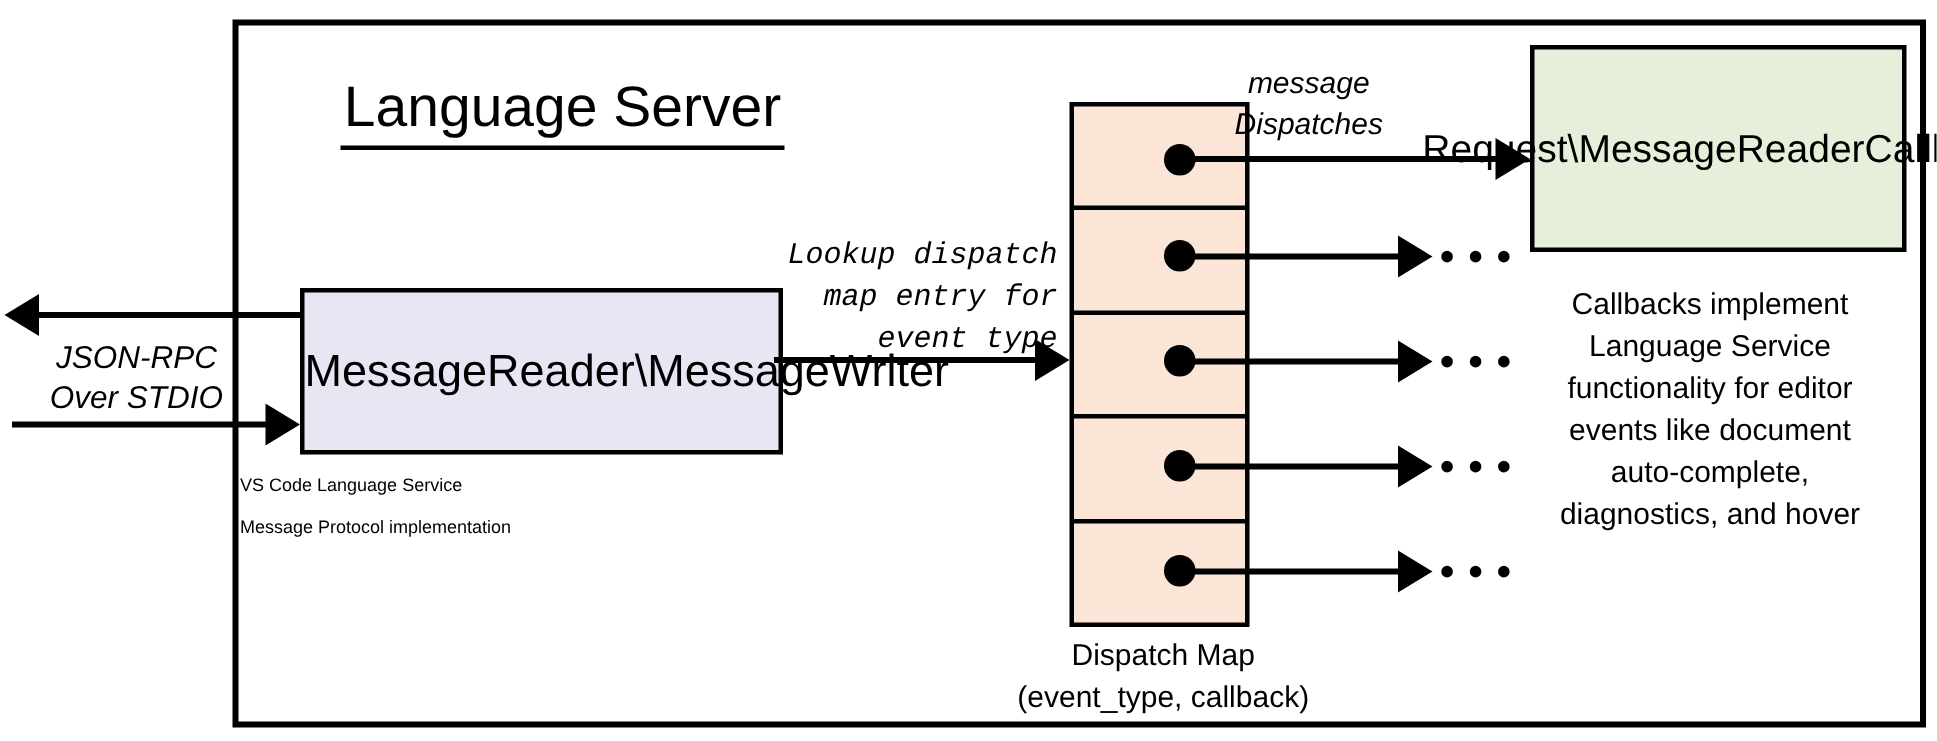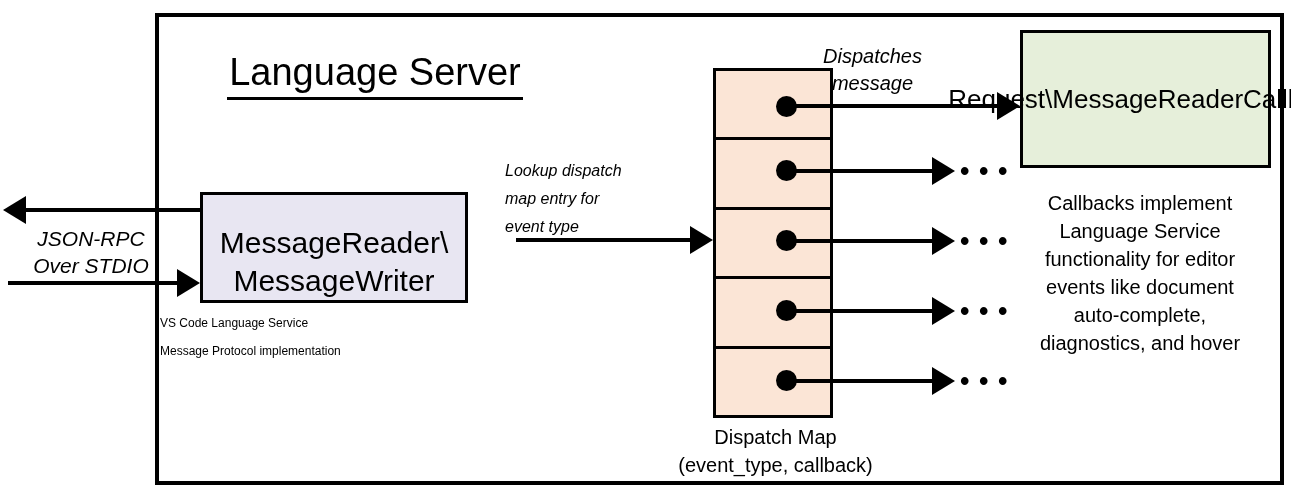--- a/index.html
+++ b/index.html
@@ -34,25 +34,25 @@
     text-align: center;
     font-size: 38px;
     line-height: 48px;
   }
   .title-underline {
     display: inline-block;
     border-bottom: 3px solid var(--stroke);
     padding: 0 2px 1px 2px;
   }
   .mr-box {
-    left: 200px; top: 192px; width: 268px; height: 111px;
+    left: 200px; top: 192px; width: 322px; height: 111px;
     background: var(--fill-mr);
     border: 3px solid var(--stroke);
-    display: flex; flex-direction: column;
-    align-items: center; justify-content: flex-end;
+    display: flex; flex-direction: row;
+    align-items: center; justify-content: flex-start;
     font-size: 30px; line-height: 38px;
     text-align: center;
   }
   .mr-caption {
     left: 160px; top: 309px; width: 360px;
     text-align: left;
     font-size: 12px; line-height: 28px;
   }
   .cb-box {
     left: 1020px; top: 30px; width: 251px; height: 138px;
@@ -83,22 +83,22 @@
     font-size: 20px; line-height: 28px;
   }
   
   .io-label {
     left: 15px; top: 225px; width: 152px;
     text-align: center; font-style: italic;
     font-size: 21px; line-height: 27px;
   }
   .lookup-label {
     left: 505px; top: 157px; width: 200px;
-    text-align: left; font-style: italic;
-    font-size: 16px; line-height: 28px;
+    text-align: right; font-style: italic;
+    font-size: 20px; line-height: 28px; font-family: Liberation Mono, monospace;
   }
   .dispatch-label {
     left: 795px; top: 43px; width: 155px;
     text-align: center; font-style: italic;
     font-size: 20px; line-height: 27px;
   }
   
   .hline { position: absolute; height: 4px; background: var(--stroke); }
   .head-r {
     position: absolute; width: 0; height: 0;
@@ -174,22 +174,22 @@
     <div>(event_type, callback)</div>
   </div>
 
   <div class="dot" style="left:776px; top:96px;"></div>
   <div class="dot" style="left:776px; top:160px;"></div>
   <div class="dot" style="left:776px; top:230px;"></div>
   <div class="dot" style="left:776px; top:300px;"></div>
   <div class="dot" style="left:776px; top:370px;"></div>
 
   <div class="abs dispatch-label">
+    <div>message</div>
     <div>Dispatches</div>
-    <div>message</div>
   </div>
 
   <div class="hline" style="left:786px; top:104px; width:214px;"></div>
   <div class="head-r" style="left:997px; top:92px;"></div>
 
   <div class="hline" style="left:786px; top:169px; width:147px;"></div>
   <div class="head-r" style="left:932px; top:157px;"></div>
   <div class="ellipsis" style="left:960px; top:157px;">• • •</div>
 
   <div class="hline" style="left:786px; top:239px; width:147px;"></div>

